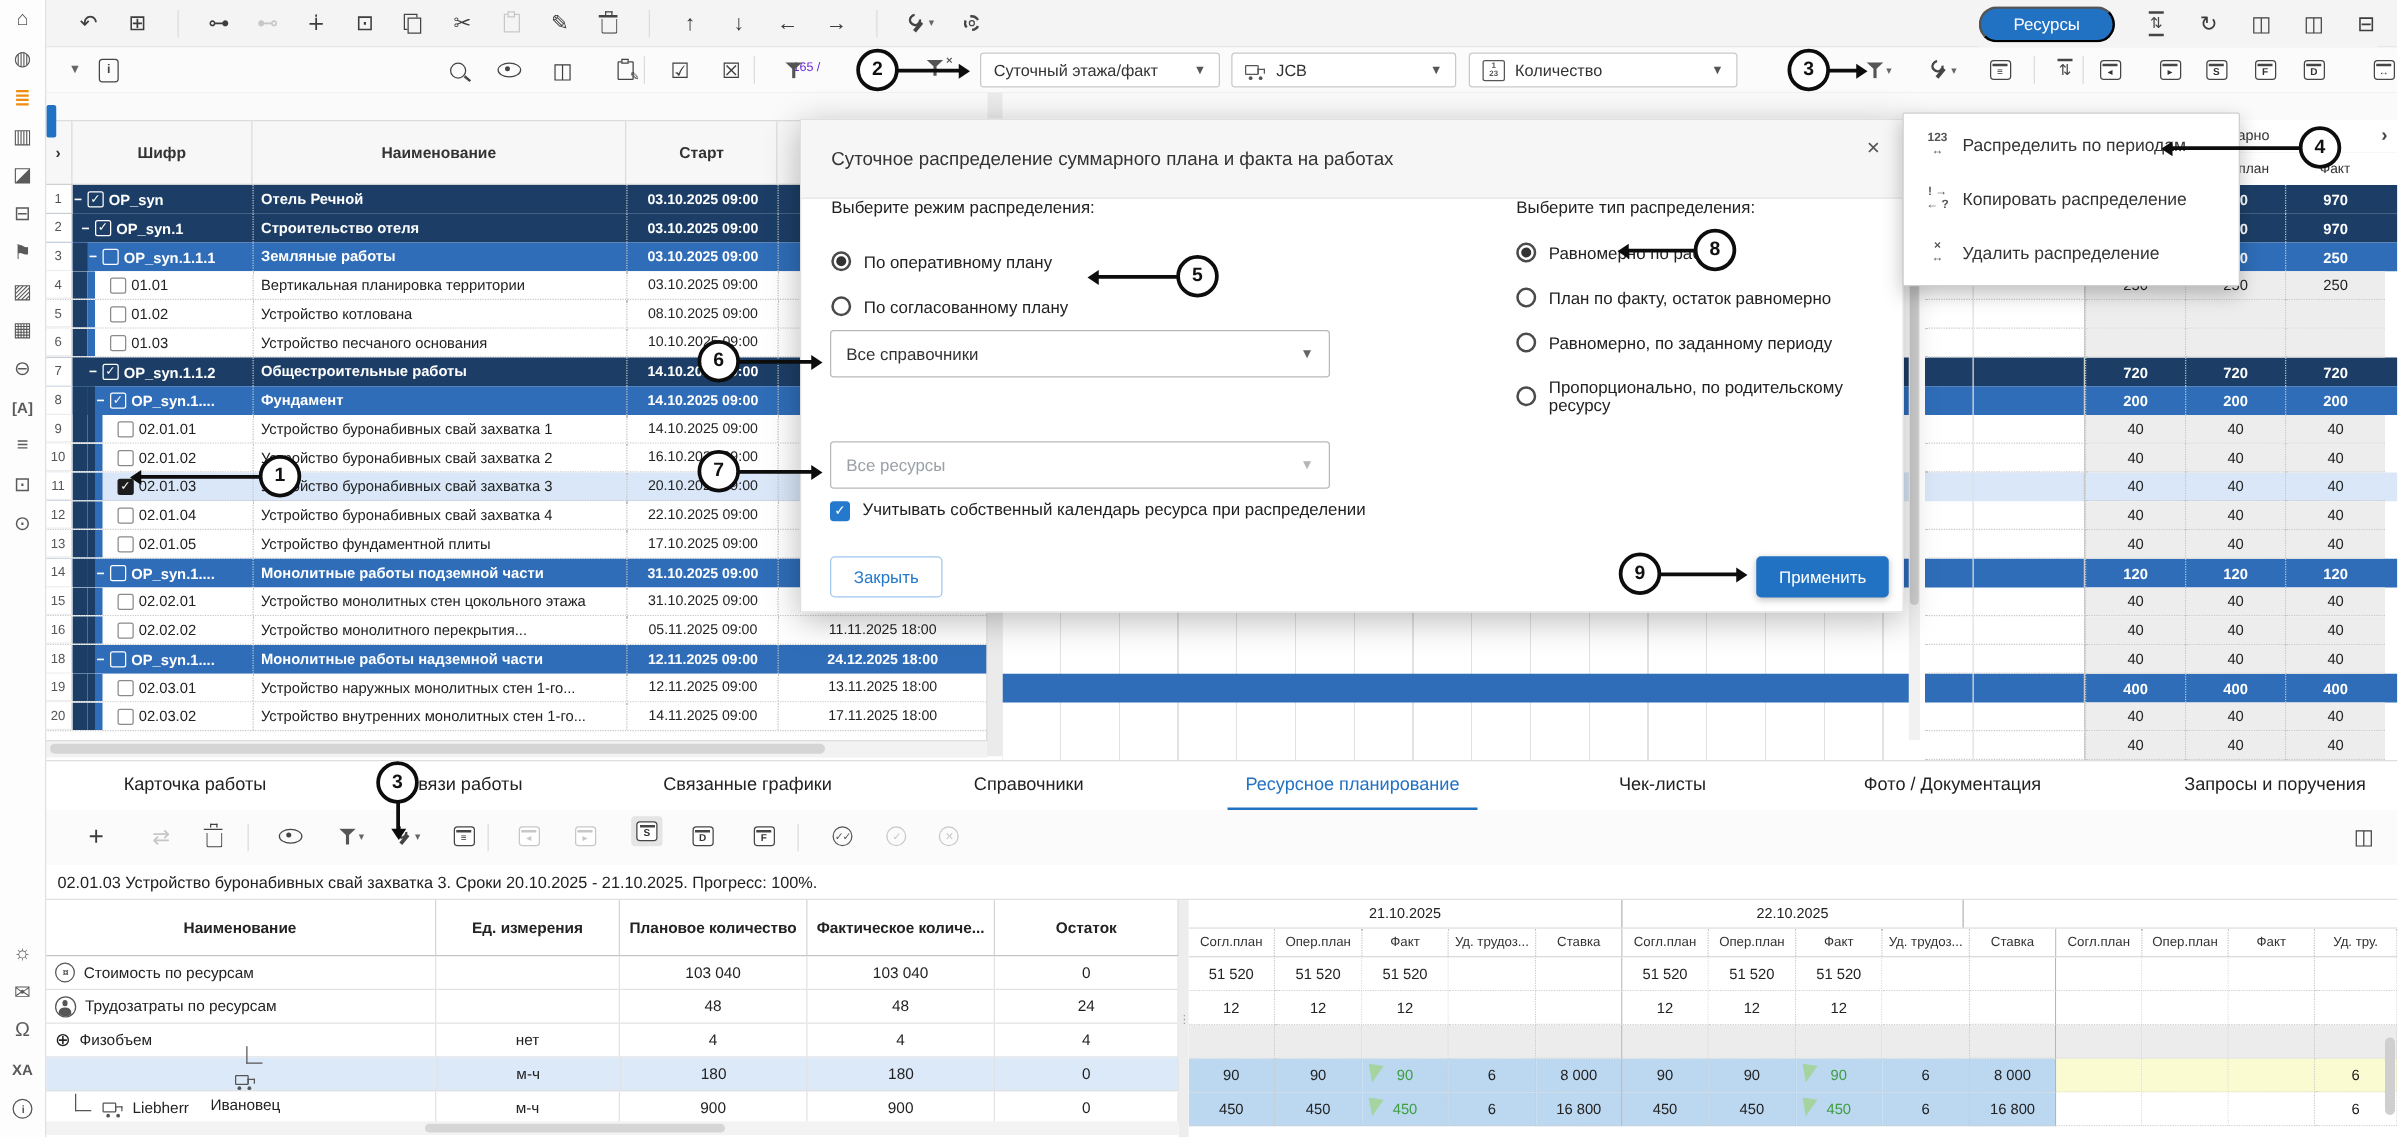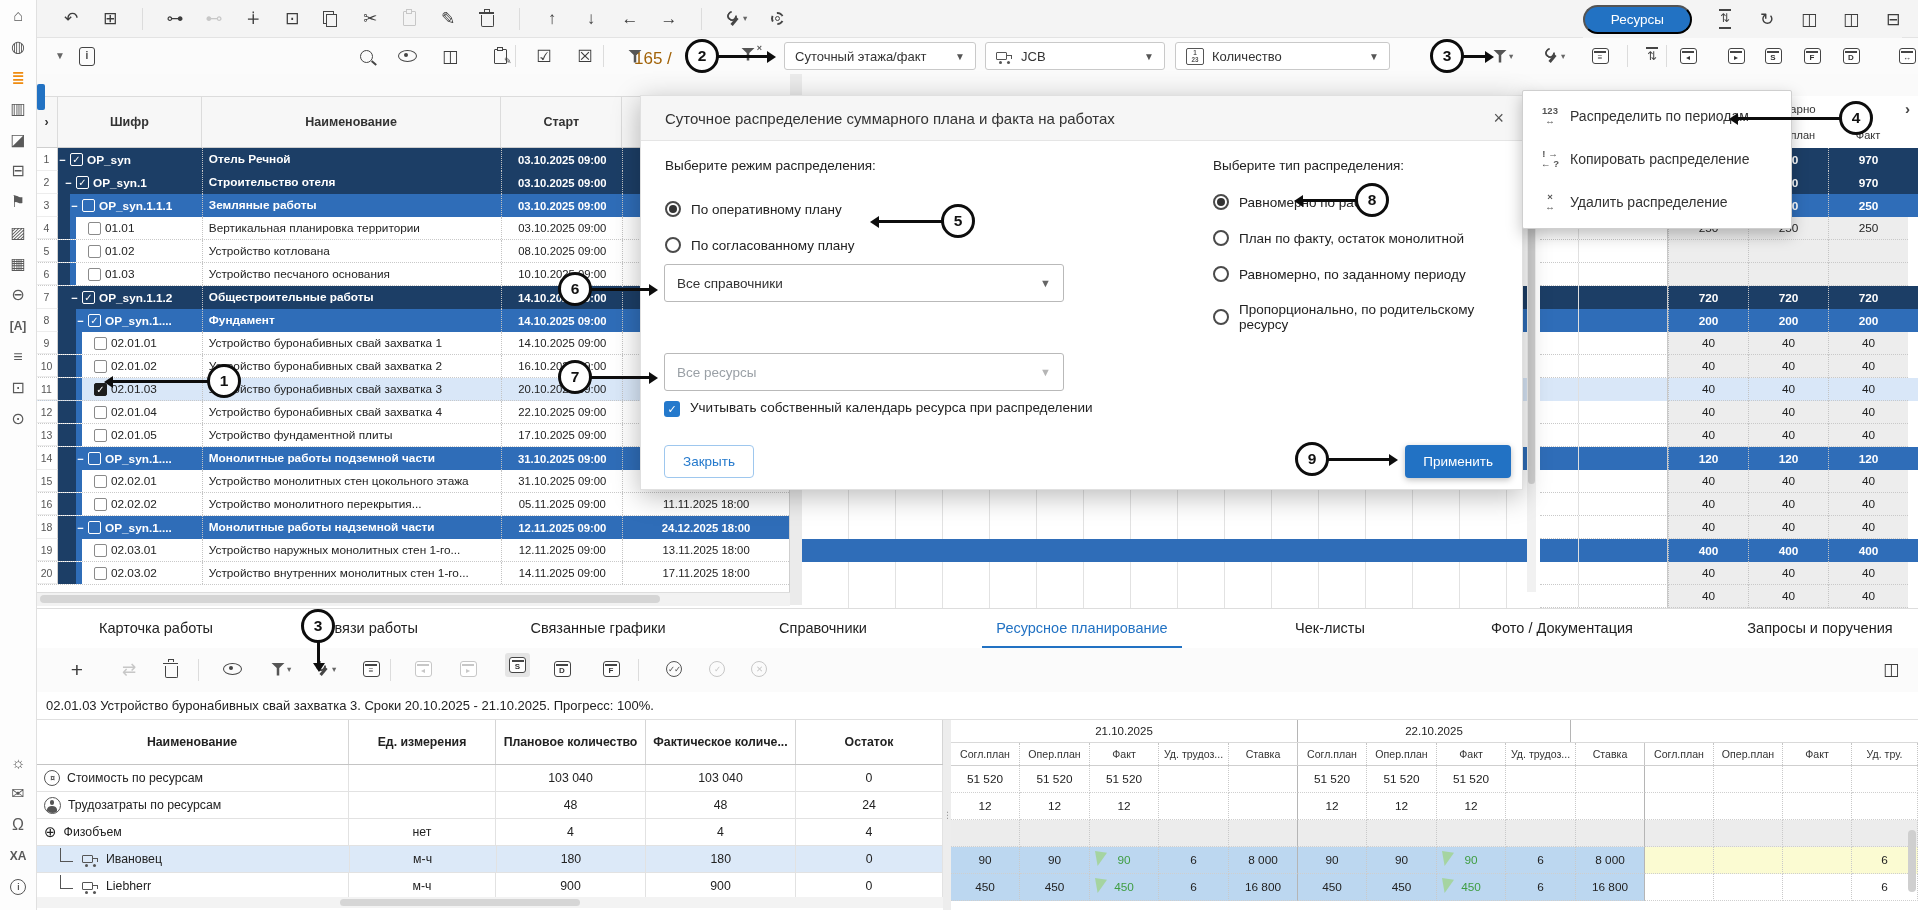--- a/index.html
+++ b/index.html
@@ -22,21 +22,21 @@
   #tb1{left:36px;top:0;width:1882px;height:38px;background:#f4f4f4;border-bottom:1px solid #e3e3e3;
        display:flex;align-items:center;padding-left:26px;gap:21px;box-sizing:border-box}
   #tb1r{position:absolute;right:16px;top:0;height:38px;display:flex;align-items:center;gap:24px;background:#f4f4f4}
   .pill{background:#2272c3;color:#fff;border-radius:15px;padding:5px 26px;font-size:13.5px;cursor:pointer}
   #tb2{left:36px;top:38px;width:1882px;height:36px;background:#fbfbfb;border-bottom:1px solid #d2d2d2}
   #tb2 .tbi{position:absolute;top:8px}
   #tb2 .vdiv{position:absolute;top:7px}
   .ddl{position:absolute;top:4px;height:28px;background:#fff;border:1px solid #c9c9c9;border-radius:3px;
        display:flex;align-items:center;padding:0 10px;font-size:13px;color:#333;gap:8px;box-sizing:border-box;cursor:pointer}
   .ddl .car{margin-left:auto;font-size:10px;color:#555}
-  .counter{position:absolute;top:11px;font-size:17px;color:#a16207}
+  .counter{position:absolute;top:11px;font-size:10px;color:#6d28d9}
   
   .i-search{width:11px;height:11px;border:1.8px solid #444;border-radius:50%;position:relative;display:inline-block}
   .i-search::after{content:"";position:absolute;width:6px;height:1.8px;background:#444;right:-5px;bottom:-2px;transform:rotate(40deg)}
   .i-eye{width:17px;height:10px;border:1.7px solid #444;border-radius:50%;position:relative;display:inline-block}
   .i-eye::after{content:"";position:absolute;left:5px;top:2px;width:4px;height:4px;background:#444;border-radius:50%}
   .i-funnel{width:14px;height:13px;display:inline-block;position:relative;background:#555;
             clip-path:polygon(0 0,100% 0,59% 42%,59% 100%,41% 100%,41% 42%)}
   .iwrap{position:relative;display:inline-flex;align-items:center}
   .fx{position:absolute;right:-7px;top:-4px;font-size:9px;font-weight:bold;color:#555}
   .i-wrench{width:16px;height:16px;position:relative;display:inline-block}
@@ -127,21 +127,21 @@
   .sgrow.plain .sg-lead{border-bottom:1px dotted #c9c9c9}
   .sgrow.navy{background:#1c3e66;color:#fff;font-weight:bold}
   .sgrow.royal{background:#2f6db8;color:#fff;font-weight:bold}
   .sgrow.selected{background:#d9e7f8}
   .sgrow.selected .sgc{border-bottom:1px dotted #c9c9c9}
   #hscroll1{left:36px;top:592px;width:754px;height:13px;background:#f2f2f2;border-top:1px solid #ddd;z-index:3}
   #hscroll1 .thumb{position:absolute;left:4px;top:2px;width:620px;height:8px;background:#d5d5d5;border-radius:4px}
   
   #modal{left:640px;top:95px;width:883px;height:395px;background:#fff;z-index:5;
          box-shadow:0 6px 26px rgba(0,0,0,.28);border:1px solid #e0e0e0;box-sizing:border-box}
-  .mtitle{height:45px;background:#f6f6f6;border-bottom:1px solid #e5e5e5;display:flex;align-items:center;
+  .mtitle{height:63px;background:#f6f6f6;border-bottom:1px solid #e5e5e5;display:flex;align-items:center;
           padding:0 24px;font-size:15px;color:#333;box-sizing:border-box}
   .mclose{position:absolute;right:18px;top:12px;font-size:18px;color:#555;cursor:pointer}
   .mlabel{position:absolute;font-size:13.5px;color:#222}
   .radrow{position:absolute;display:flex;align-items:center;gap:10px;font-size:13.5px;color:#222;cursor:pointer}
   .rad{width:16px;height:16px;border:2px solid #4a4a4a;border-radius:50%;position:relative;flex:none;box-sizing:border-box}
   .rad.on::after{content:"";position:absolute;inset:2px;background:#333;border-radius:50%}
   .mdd{position:absolute;width:400px;height:38px;border:1px solid #b9b9b9;border-radius:3px;display:flex;align-items:center;
        padding:0 12px;font-size:13.5px;color:#333;box-sizing:border-box;cursor:pointer;background:#fff}
   .mdd .car{margin-left:auto;color:#666;font-size:11px}
   .mdd.ph{color:#9aa0a6}
@@ -965,21 +965,21 @@
       <span>Учитывать собственный календарь ресурса при распределении</span>
     </div>
     <div class="mlabel" style="left:572px;top:62px">Выберите тип распределения:</div>
     <div id="types">
         <div class="radrow" style="left: 572px; top: 98px;">
           <span class="rad on"></span>
           <span>Равномерно по работе</span>
         </div>
         <div class="radrow" style="left: 572px; top: 134px;">
           <span class="rad"></span>
-          <span>План по факту, остаток монолитной</span>
+          <span>План по факту, остаток равномерно</span>
         </div>
         <div class="radrow" style="left: 572px; top: 170px;">
           <span class="rad"></span>
           <span>Равномерно, по заданному периоду</span>
         </div>
         <div class="radrow" style="left: 572px; top: 206px;">
           <span class="rad"></span>
           <span>Пропорционально, по родительскому ресурсу</span>
         </div>
       </div>
@@ -1153,21 +1153,21 @@
               <span style="font-size: 15px;">⊕</span>
             </span>
             <span>Физобъем</span>
           </div>
           <div class="rc" style="width: 147px;">нет</div>
           <div class="rc" style="width: 150px;">4</div>
           <div class="rc" style="width: 150px;">4</div>
           <div class="rc" style="width: 147px;">4</div>
         </div>
         <div class="rrow sel">
-          <div class="rc nm" style="width: 314px;">
+          <div class="rc nm" style="width: 314px; flex-direction: column;">
             <span class="tre"></span>
             <span style="display: inline-flex; align-items: center; justify-content: center;">
               <span class="i-truck">
                 <i></i>
               </span>
             </span>
             <span>Ивановец</span>
           </div>
           <div class="rc" style="width: 147px;">м-ч</div>
           <div class="rc" style="width: 150px;">180</div>

